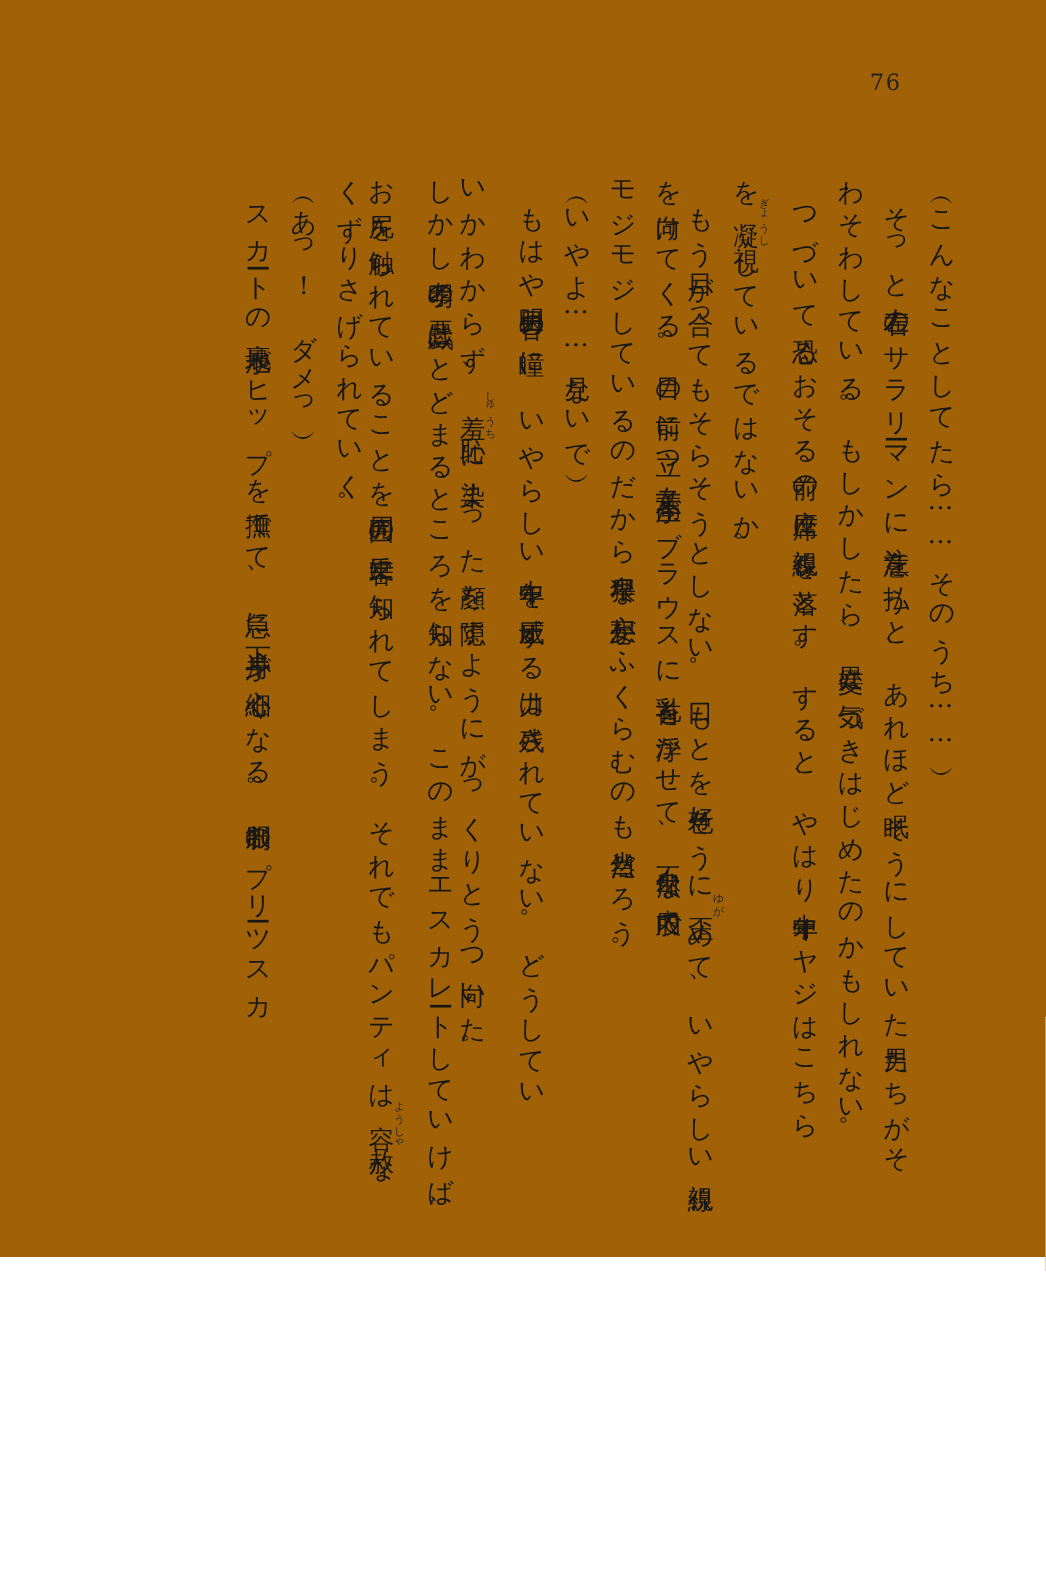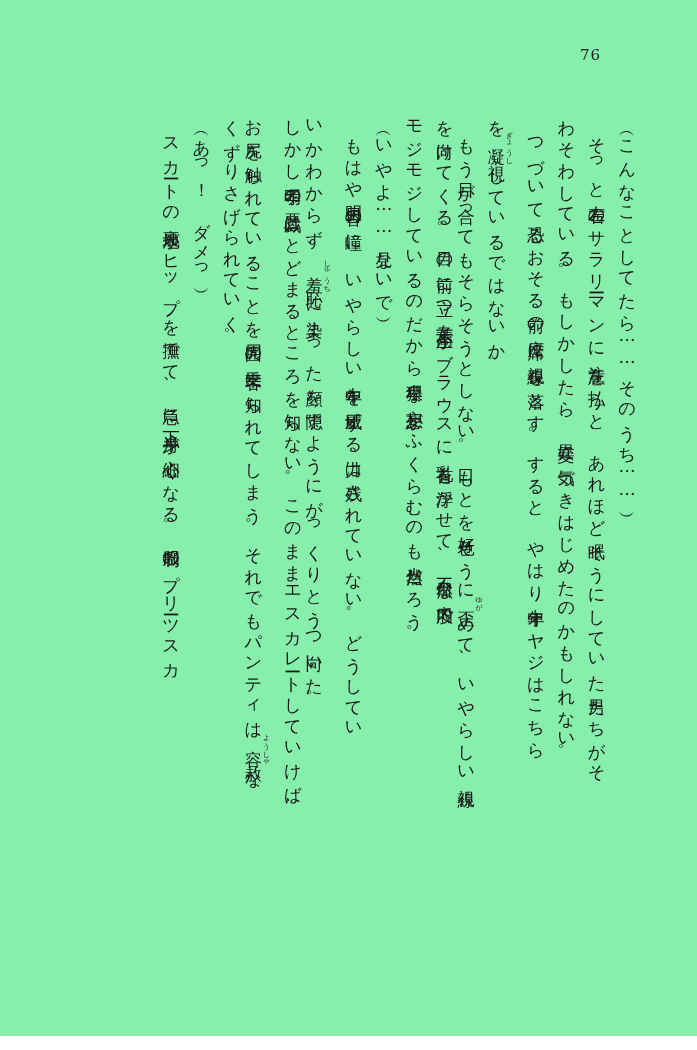--- a/index.html
+++ b/index.html
@@ -10,22 +10,22 @@
   body {
     width: 697px;
     height: 1050px;
     overflow: hidden;
     font-family: "DejaVu Serif", "Liberation Serif", serif;
     color: #1a1a1a;
   }
   .page {
     position: relative;
     width: 697px;
-    height: 1036px;
-    background: #86efac;
+    height: 838px;
+    background: #a16207;
     box-sizing: border-box;
     padding-left: 28px;
   }
   .page-number {
     position: absolute;
     top: 46px;
     right: 96px;
     font-size: 15px;
     letter-spacing: 1px;
     color: #222;

